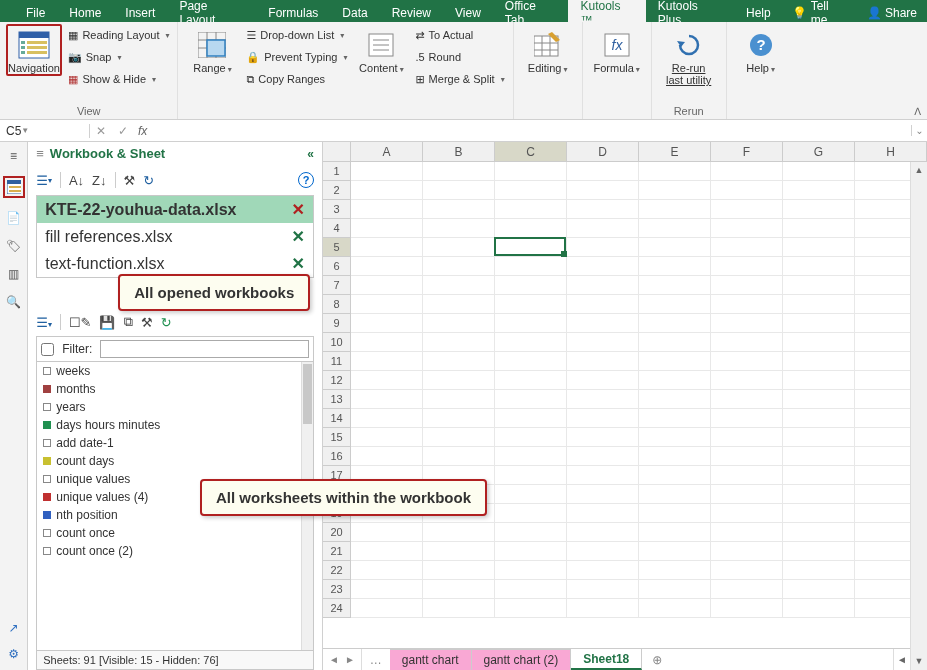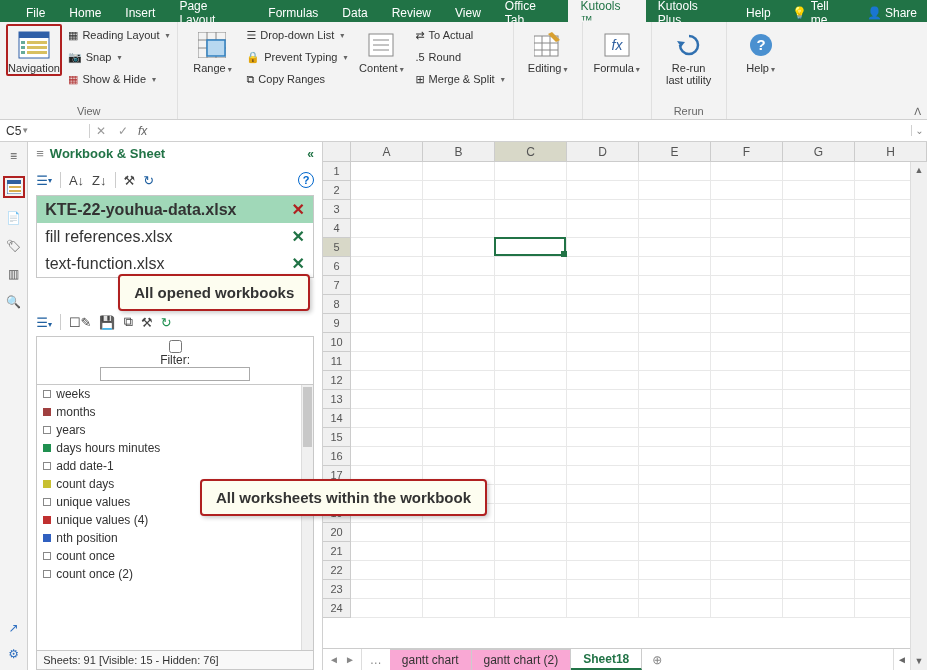--- a/index.html
+++ b/index.html
@@ -57,21 +57,21 @@
   .wb-item.active { background: #a0d8b8; font-weight: bold; }
   .wb-item .close { margin-left: auto; font-weight: bold; cursor:pointer; }
   .wb-item.active .close { color: #b02020; }
   .wb-item:not(.active) .close { color: #217346; }
   
   .callout { position: absolute; background: #fdfdf0; border: 2px solid #b02020; border-radius: 4px; padding: 8px 14px; font-size: 15px; font-weight: bold; box-shadow: 2px 2px 4px rgba(0,0,0,0.2); z-index:10;}
   
   .ws-toolbar { display:flex; align-items:center; padding:6px 8px; gap:8px;}
   .ws-toolbar .tb-btn { cursor:pointer; color:#444; font-size:13px;}
   
-  .filter-row { margin: 0 8px; border:1px solid #c8c8c8; border-bottom:none; padding:3px 4px; display:flex; align-items:center; gap:0; font-size:12px;flex-direction:column;}
+  .filter-row { margin: 0 8px; border:1px solid #c8c8c8; border-bottom:none; padding:3px 4px; display:flex; align-items:center; gap:8px; font-size:12px;}
   .filter-row input[type=text]{ flex:1; border:1px solid #aaa; height:18px; padding:0 3px; font-size:11px;}
   .ws-list { margin: 0 8px; border:1px solid #c8c8c8; flex:1; overflow:hidden; position:relative;}
   .ws-list-inner { position:absolute; inset:0 12px 0 0; overflow:hidden;}
   .ws-item { display:flex; align-items:center; padding:2px 6px; font-size:12px; gap:5px; cursor:pointer;}
   .ws-item .sq { width:8px; height:8px; border:1px solid #888;}
   .ws-scroll { position:absolute; right:0; top:0; bottom:0; width:12px; background:#f0f0f0; border-left:1px solid #ddd;}
   .ws-scroll-thumb { position:absolute; left:1px; right:1px; top:2px; height:60px; background:#c8c8c8;}
   .ws-status { margin:0 8px; border:1px solid #c8c8c8; border-top:none; padding:3px 6px; font-size:11px; background:#f8f8f8;}
   
   
@@ -263,21 +263,21 @@
 
   <div class="ribbon-group">
     <div class="ribbon-group-body">
       <div class="big-btn" style="width:62px;">
         <div class="ico">
             <svg width="28" height="26">
               <path d="M14 4 A9 9 0 1 1 5 13" fill="none" stroke="#3070b0" stroke-width="2.5"></path>
               <path d="M2 9 L6 15 L10 10 Z" fill="#3070b0"></path>
             </svg>
           </div>
-        <div class="lbl" style="white-space:pre;">Re-run
+        <div class="lbl" style="white-space:pre;text-decoration:underline;">Re-run
 last utility</div>
       </div>
     </div>
     <div class="ribbon-group-label">Rerun</div>
   </div>
 
   <div class="ribbon-group" style="border-right:none;">
     <div class="ribbon-group-body">
       <div class="big-btn">
         <div class="ico">

